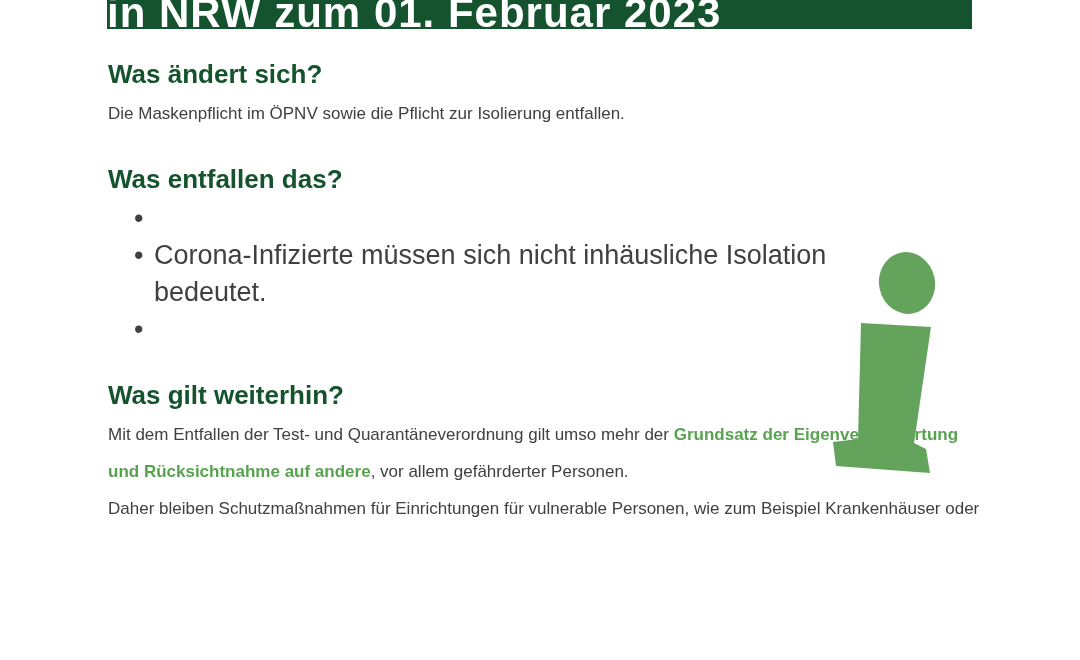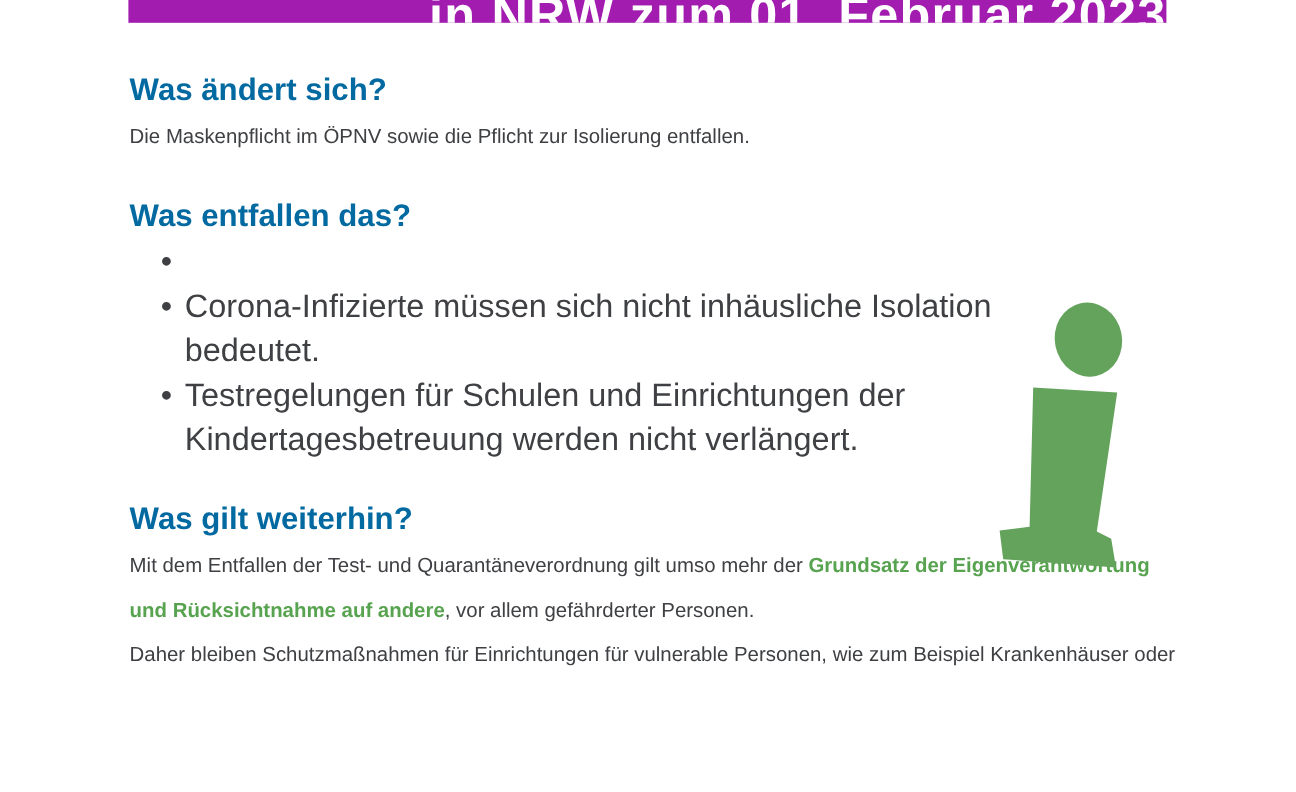--- a/index.html
+++ b/index.html
@@ -6,44 +6,44 @@
   .page {
     position:relative;
     width:1080px; height:660px;
     background:#ffffff;
     overflow:hidden;
     font-family:"Liberation Sans", sans-serif;
     color:#3f4043;
   }
   .banner {
     position:absolute; left:107px; top:0;
-    width:865px; height:19px;
-    background:#a21caf;
+    width:865px; height:29px;
+    background:#14532d;
     overflow:hidden;
-    text-align:right;
+    text-align:left;
   }
   .banner-text {
     display:inline-block;
     font-size:42px; line-height:42px; font-weight:700;
     color:#ffffff;
     letter-spacing:1px;
     white-space:nowrap;
     transform:translateY(-8px);
   }
   .content {
     position:absolute; left:0; top:35px;
     width:1080px;
     padding-left:108px;
     box-sizing:border-box;
   }
   .heading {
     margin:32px 0 6px 0;
     font-size:26px; line-height:30px;
     font-weight:700;
-    color:#0369a1;
+    color:#14532d;
   }
   .heading.first { margin-top:24px; }
   .body-text {
     margin:0;
     font-size:17px; line-height:37px;
     color:#3f4043;
   }
   .oneline { white-space:nowrap; }
   .p-wide { max-width:872px; }
   .bullet-list {
@@ -85,21 +85,20 @@
     <ul class="bullet-list">
       <li>
         <span class="bullet-marker">•</span>
       </li>
       <li>
         <span class="bullet-marker">•</span>
         <span class="bullet-text">Corona-Infizierte müssen sich nicht inhäusliche Isolation bedeutet.</span>
       </li>
       <li>
         <span class="bullet-marker">•</span>
-        <span class="bullet-text">Testregelungen für Schulen und Einrichtungen der Kindertagesbetreuung werden nicht verlängert.</span>
       </li>
     </ul>
 
     <h2 class="heading">Was gilt weiterhin?</h2>
     <p class="body-text p-wide"><span>Mit dem Entfallen der Test- und Quarantäneverordnung gilt umso mehr der </span><span class="hl">Grundsatz der Eigenverantwortung und Rücksichtnahme auf andere</span><span>, vor allem gefährderter Personen.</span></p>
     <p class="body-text p-wide">Daher bleiben Schutzmaßnahmen für Einrichtungen für vulnerable Personen, wie zum Beispiel Krankenhäuser oder</p>
 
   </div>
 
   <svg class="info-i" viewBox="0 0 130 240" aria-hidden="true">

